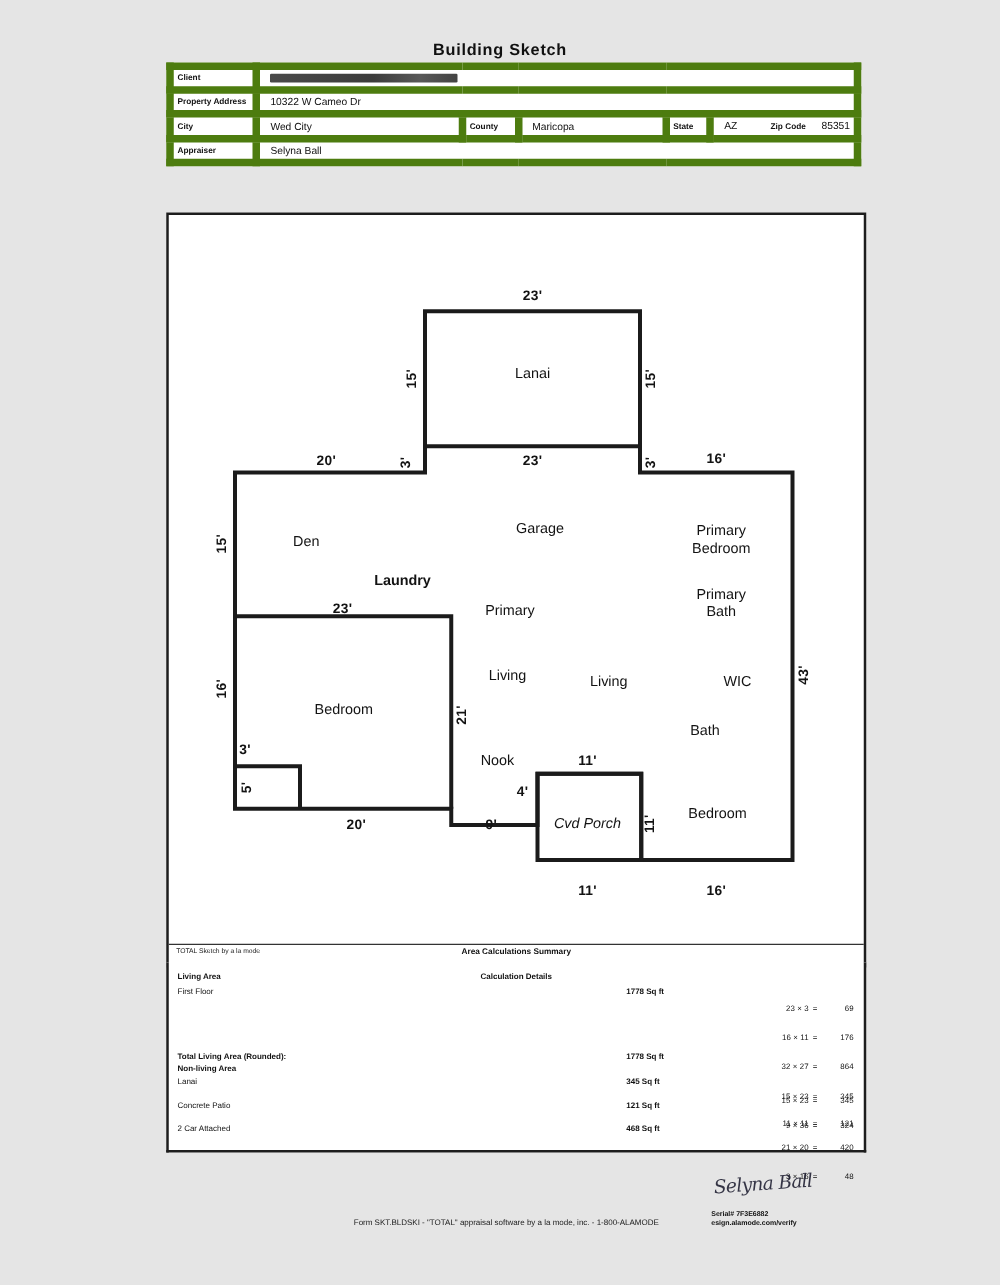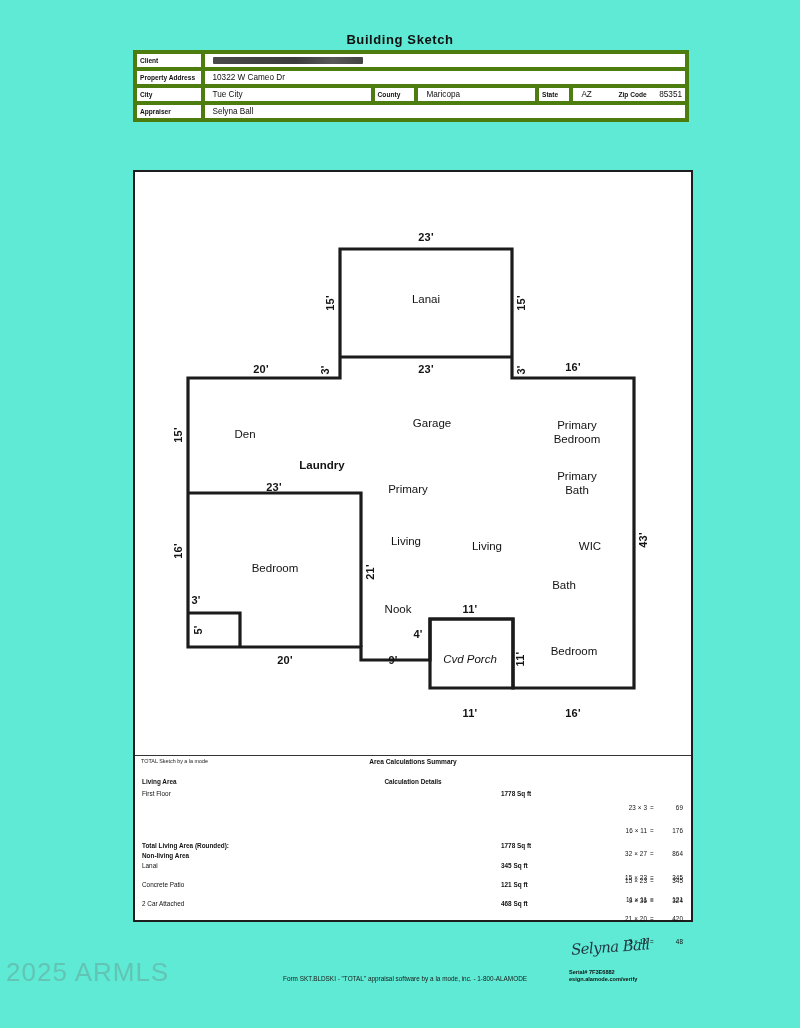--- a/index.html
+++ b/index.html
@@ -13,21 +13,21 @@
     position: relative;
     font-family: "Liberation Sans", sans-serif;
     color: #111;
     overflow: hidden;
   }
 
   
   .page {
     position: absolute;
     inset: 0;
-    background: #5eead4;
+    background: #e5e5e5;
   }
 
   
   .sketch-title {
     position: absolute;
     left: 0;
     top: 32px;
     width: 800px;
     text-align: center;
     font-size: 13px;
@@ -41,21 +41,21 @@
     position: absolute;
     left: 133px;
     top: 50px;
     width: 556px;
     border: 1px solid #2a2a2a;
     border-collapse: collapse;
     font-size: 7.5px;
     background: #fff;
   }
   .info-table td {
-    border: 4px solid #4d7c0f;
+    border: 6px solid #4d7c0f;
     padding: 1px 3px;
     height: 11px;
     vertical-align: middle;
     line-height: 11px;
     white-space: nowrap;
   }
   .lbl { font-weight: bold; font-size: 6.6px; width: 58px; }
   .val { font-size: 8.2px; padding-left: 8px !important; }
   .redacted {
     display: inline-block;
@@ -215,21 +215,21 @@
       <td class="val" colspan="5">
         <span class="redacted"></span>
       </td>
     </tr>
     <tr>
       <td class="lbl">Property Address</td>
       <td class="val" colspan="5">10322 W Cameo Dr</td>
     </tr>
     <tr>
       <td class="lbl">City</td>
-      <td class="val" style="width:180px">Tue City</td>
+      <td class="val" style="width:180px">Wed City</td>
       <td class="lbl" style="width:36px">County</td>
       <td class="val" style="width:120px">Maricopa</td>
       <td class="lbl" style="width:26px">State</td>
       <td class="val">
         <span>AZ</span>
         <span style="display:inline-block;width:22px"></span>
         <span style="font-weight:bold;font-size:6.6px">Zip Code</span>
         <span style="display:inline-block;width:8px"></span>
         <span>85351</span>
       </td>
@@ -369,15 +369,14 @@
   <div class="signature">Selyna Ball</div>
 
   <div class="doc-footer">
     <span class="footer-form">Form SKT.BLDSKI - "TOTAL" appraisal software by a la mode, inc. - 1-800-ALAMODE</span>
     <span class="footer-serial">
       <span style="display:block">Serial# 7F3E6882</span>
       <span style="display:block">esign.alamode.com/verify</span>
     </span>
   </div>
 
-  <div class="watermark">2025 ARMLS</div>
 
 </div>
 
 </body></html>

